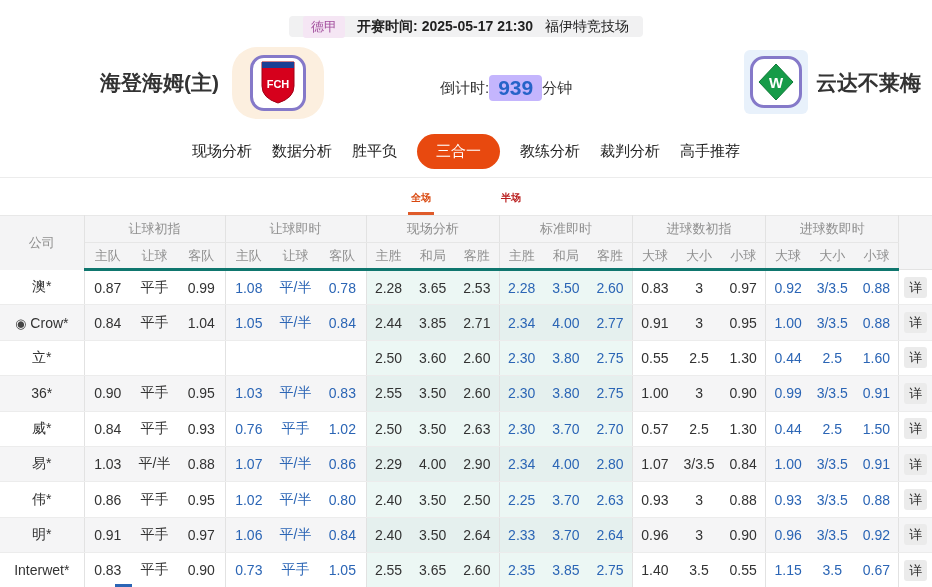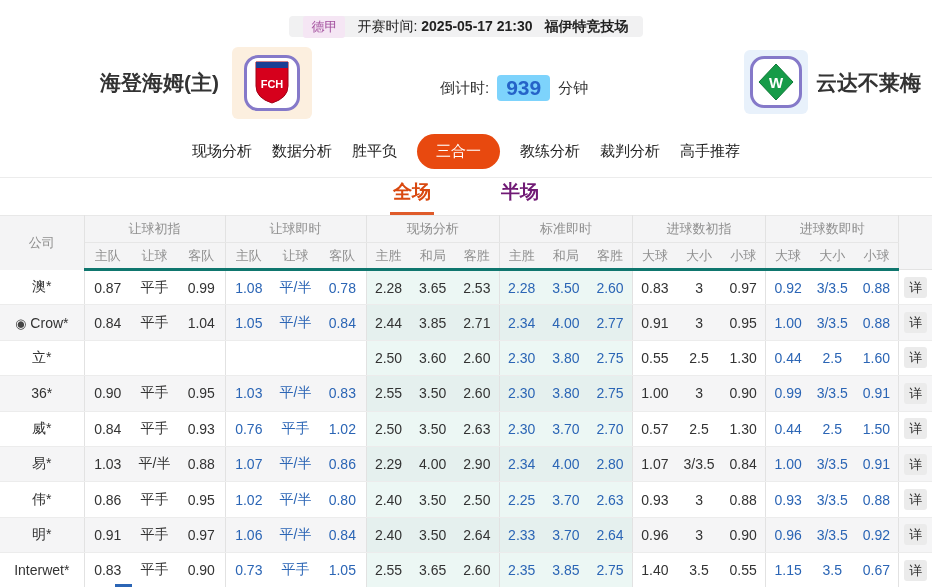--- a/index.html
+++ b/index.html
@@ -9,45 +9,45 @@
     background:#fff; color:#333;
     font-family:"Liberation Sans","DejaVu Sans",sans-serif;
   }
   
   .match-bar-wrap { display:flex; justify-content:center; padding-top:16px; height:37px; }
   .match-bar {
     background:#f1f1f2; border-radius:4px; padding:3px 14px;
     display:flex; align-items:center; gap:12px; font-size:14px;
   }
   .league-badge { background:#f5e6f4; color:#a3509e; padding:2px 8px; border-radius:3px; font-size:13px; }
-  .kickoff { font-weight:normal; color:#222; }
+  .kickoff { font-weight:bold; color:#222; }
   .kickoff b { margin-left:4px; }
-  .venue { color:#222; font-weight:bold;text-align:right; }
+  .venue { color:#222; font-weight:normal;text-align:right; }
   
   .team-header { position:relative; height:88px; }
   .team-name { position:absolute; top:32px; font-size:21px; font-weight:bold; color:#333; white-space:nowrap; }
   .home-name { left:100px; }
   .away-name { left:816px; }
   .logo-tile { position:absolute; display:flex; align-items:center; justify-content:center; border-radius:6px; }
-  .home-tile { left:232px; top:10px; width:80px; height:72px; background:#fcefdf; }
+  .home-tile { left:232px; top:10px; width:92px; height:72px; background:#fcefdf;border-radius:25px; }
   .away-tile { left:744px; top:13px; width:64px; height:64px; background:#e8f1fb; }
   .logo-box {
     width:56px; height:56px; background:#fff; border:3px solid #8579c9;
     border-radius:14px; display:flex; align-items:center; justify-content:center;
   }
   .away-tile .logo-box { width:52px; height:52px; }
-  .countdown { position:absolute; left:440px; top:38px; display:flex; align-items:center; gap:8px; font-size:15px; color:#333; }
-  .cd-value { font-size:21px; font-weight:bold; color:#2563c8; background:#7dd3fc; border-radius:4px; padding:1px 9px; }
+  .countdown { position:absolute; left:440px; top:38px; display:flex; align-items:center; font-size:15px; color:#333; }
+  .cd-value { font-size:21px; font-weight:bold; color:#2563c8; background:#c4b5fd; border-radius:4px; padding:1px 9px; }
   
   .tabs { height:52px; display:flex; justify-content:center; align-items:center; gap:20px; font-size:15px; font-weight:normal; color:#222; }
   .tab { cursor:pointer; white-space:nowrap; }
   .tab.active { background:#e8490f; color:#fff; border-radius:18px; padding:8px 19px; }
   
-  .subtabs { height:38px; border-top:1px solid #ececec; display:flex; justify-content:center; align-items:flex-end; gap:64px; font-size:19px; font-weight:bold; }
-  .subtab { color:#701a75; padding:6px 3px 7px; cursor:pointer; border-bottom:3px solid transparent; }
+  .subtabs { height:38px; border-top:1px solid #ececec; display:flex; justify-content:center; align-items:flex-end; gap:64px; font-size:10px; font-weight:bold; }
+  .subtab { color:#b91c1c; padding:6px 3px 7px; cursor:pointer; border-bottom:3px solid transparent; }
   .subtab.active { color:#d9480f; border-bottom-color:#df5b2a; }
   
   table.odds { border-collapse:collapse; table-layout:fixed; width:932px; border-top:1px solid #e8e8e8; }
   .odds thead th {
     background:#f4f4f5; color:#8f8f8f; font-weight:normal; font-size:13px;
     height:27px; text-align:center; padding:0;margin-top:19px;
   }
   .odds thead tr:first-child th.th-group { border-bottom:1px solid #e6e6e6; }
   .odds thead th.th-company, .odds thead th.th-group { border-right:1px solid #e2e2e2; }
   .odds thead tr:last-child th:nth-child(3n) { border-right:1px solid #e2e2e2; }

